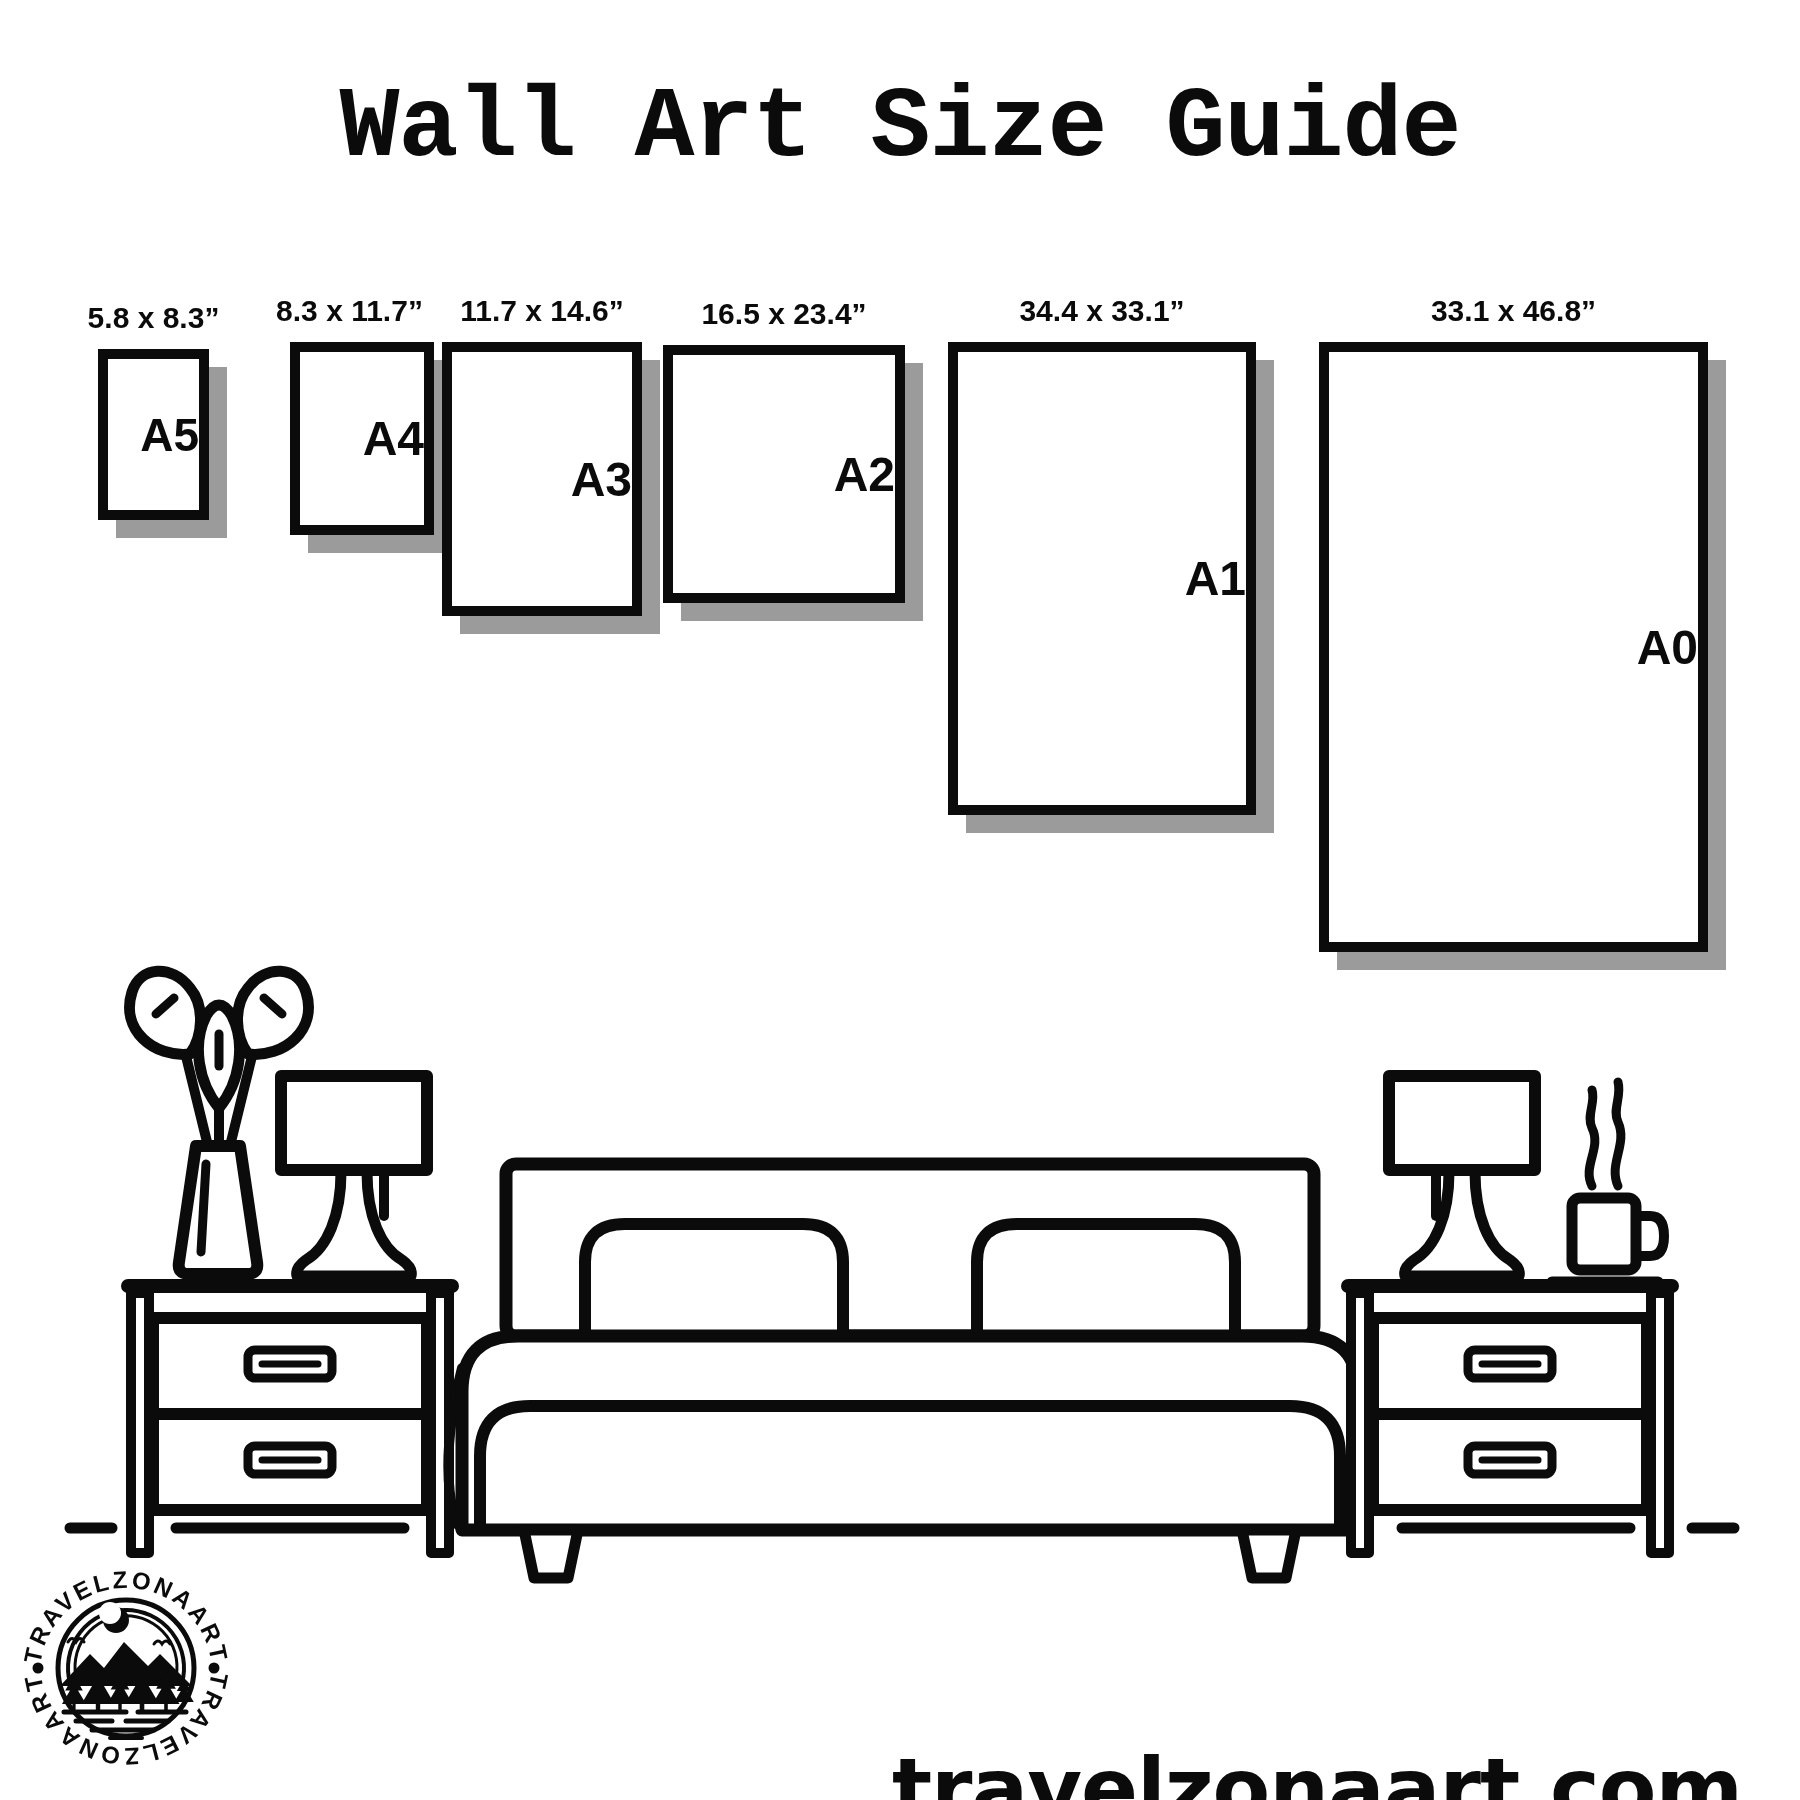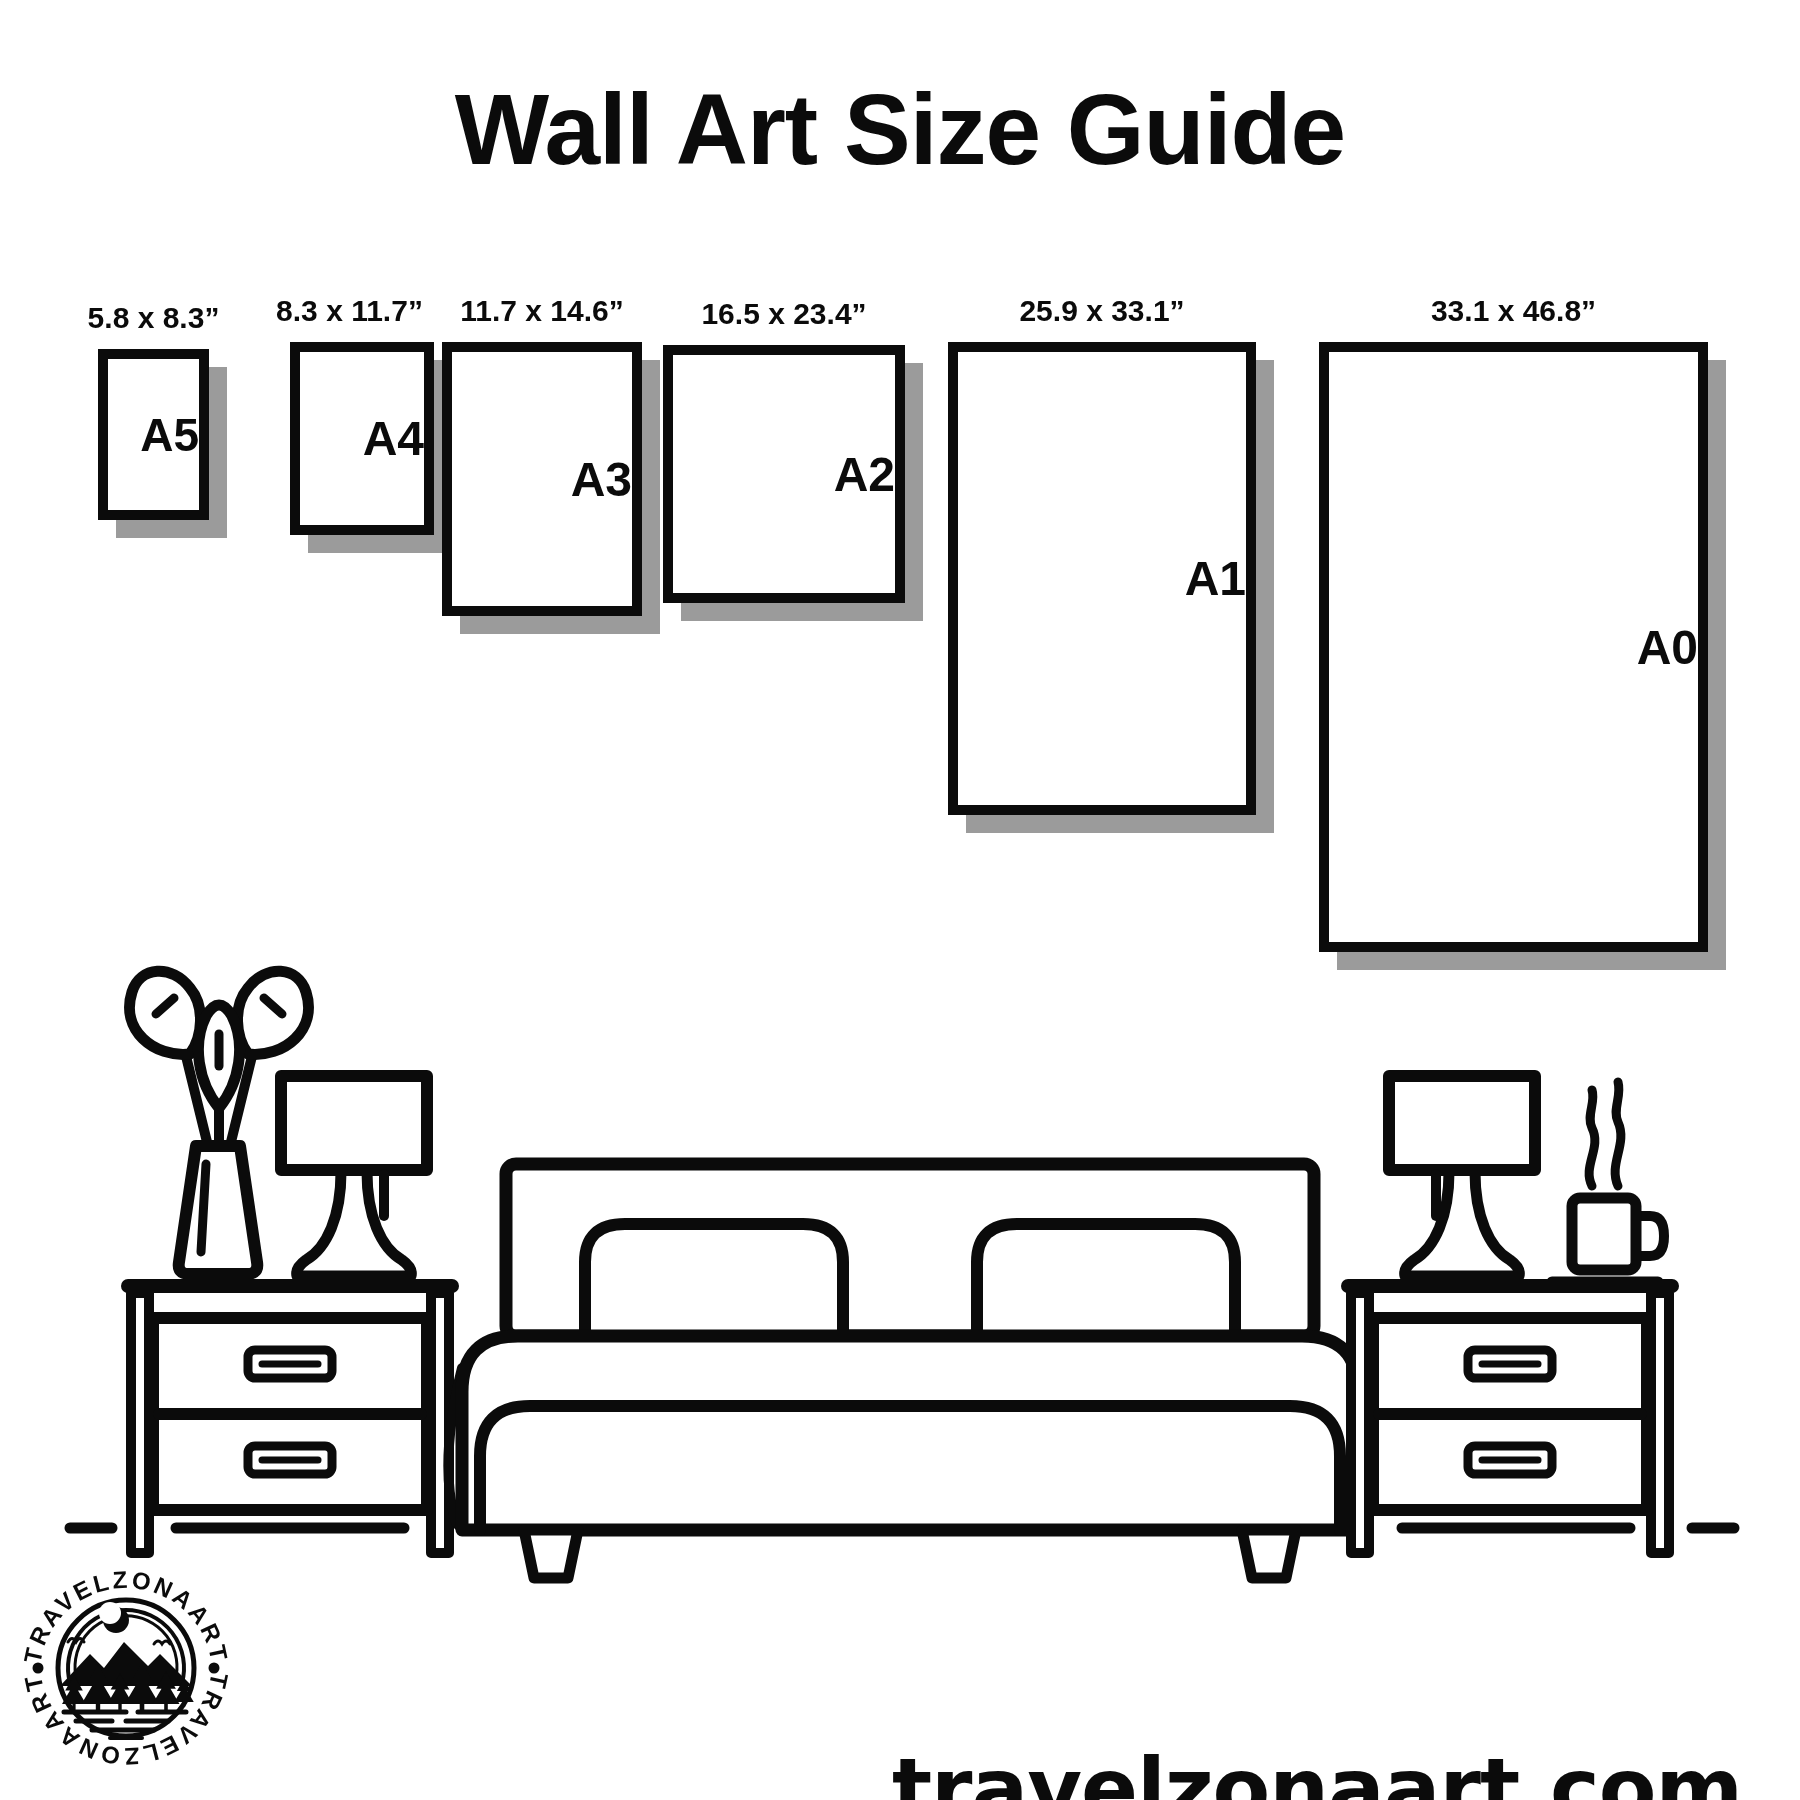--- a/index.html
+++ b/index.html
@@ -4,21 +4,21 @@
 <style>
   html,body{margin:0;padding:0;}
   body{
     width:1800px;height:1800px;position:relative;overflow:hidden;
     background:#ffffff;color:#0b0b0b;
     font-family:"Liberation Sans",sans-serif;
   }
   .title{
     position:absolute;top:72px;left:0;width:100%;
     text-align:center;font-size:100px;font-weight:bold;letter-spacing:-1px;
-    font-family:Liberation Sans, sans-serif;
+    font-family:Liberation Mono, monospace;
   }
   .frame{position:absolute;}
   .frame .box{
     box-sizing:border-box;width:100%;height:100%;
     border:10px solid #0b0b0b;background:#ffffff;
     box-shadow:18px 18px 0 0 #9b9b9b;
     display:flex;align-items:center;justify-content:flex-end;
   }
   .frame .code{font-weight:bold;font-size:48px;letter-spacing:0px;}
   .frame .dims{
@@ -64,21 +64,21 @@
     <span class="code">A3</span>
   </div>
 </div>
 <div class="frame f-a2">
   <div class="dims">16.5 x 23.4”</div>
   <div class="box">
     <span class="code">A2</span>
   </div>
 </div>
 <div class="frame f-a1">
-  <div class="dims">25.9 x 33.1”</div>
+  <div class="dims">34.4 x 33.1”</div>
   <div class="box">
     <span class="code">A1</span>
   </div>
 </div>
 <div class="frame f-a0">
   <div class="dims">33.1 x 46.8”</div>
   <div class="box">
     <span class="code">A0</span>
   </div>
 </div>

